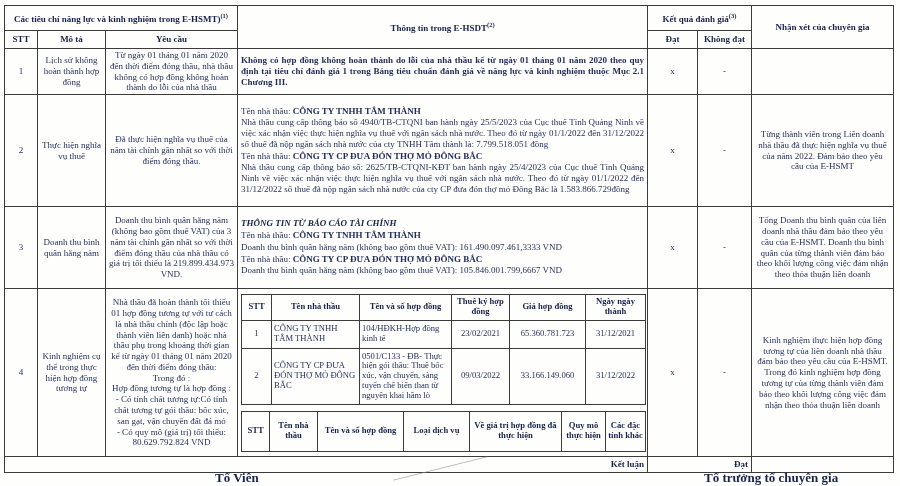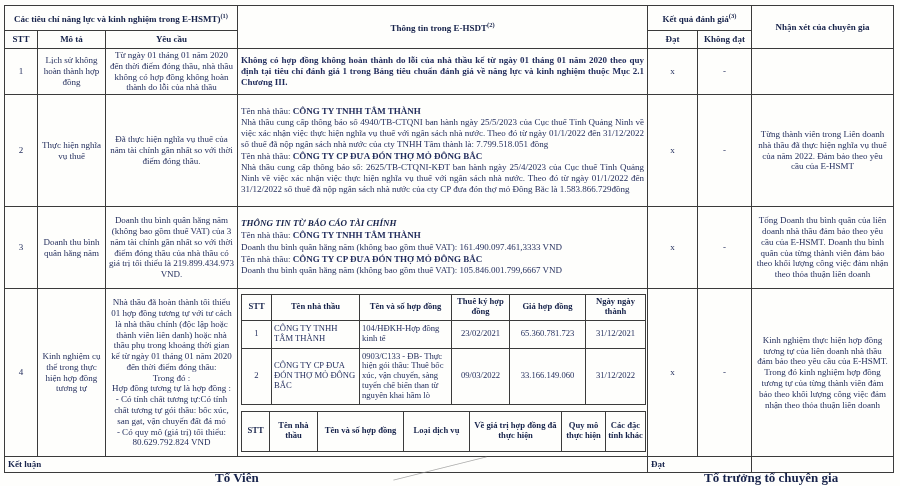--- a/index.html
+++ b/index.html
@@ -48,21 +48,21 @@
   .clip{max-height:54px;overflow:hidden;}
   .num{text-align:center;}
   .nx{font-size:8.9px;line-height:1.22;text-align:center;}
   .sig{position:absolute;top:470px;font-weight:bold;font-size:13px;color:var(--ink-dark);white-space:nowrap;}
   .sig-left{left:215px;}
   .sig-right{left:704px;}
   .stroke{
     position:absolute;left:392px;top:468px;width:96px;height:0;
     border-top:1.5px solid #8a8a8a;transform:rotate(-14deg);opacity:.7;
   }
-  .footer-label{font-weight:bold;text-align:left;color:var(--ink-dark);margin-top:44px;}
+  .footer-label{font-weight:bold;text-align:right;color:var(--ink-dark);margin-top:44px;}
 </style>
 </head>
 <body>
 
 <div class="doc">
   <table class="main">
     <colgroup>
       <col style="width:33px">
         <col style="width:68px">
         <col style="width:132px">
@@ -163,21 +163,21 @@
             <td>CÔNG TY TNHH TÂM THÀNH</td>
             <td>104/HĐKH-Hợp đồng kinh tế</td>
             <td class="c">23/02/2021</td>
             <td class="num">65.360.781.723</td>
             <td class="c">31/12/2021</td>
           </tr>
           <tr class="car2">
             <td class="c">2</td>
             <td>CÔNG TY CP ĐƯA ĐÓN THỢ MỎ ĐÔNG BẮC</td>
             <td>
-                    <div class="clip">0903/C133 - ĐB- Thực hiện gói thầu: Thuê bốc xúc, vận chuyển, sàng tuyển chế biến than từ nguyên khai hầm lò</div>
+                    <div class="clip">0501/C133 - ĐB- Thực hiện gói thầu: Thuê bốc xúc, vận chuyển, sàng tuyển chế biến than từ nguyên khai hầm lò</div>
                   </td>
             <td class="c">09/03/2022</td>
             <td class="num">33.166.149.060</td>
             <td class="c">31/12/2022</td>
           </tr>
         </tbody>
             </table>
         <table class="inner tB">
           <colgroup>
             <col style="width:28px">

